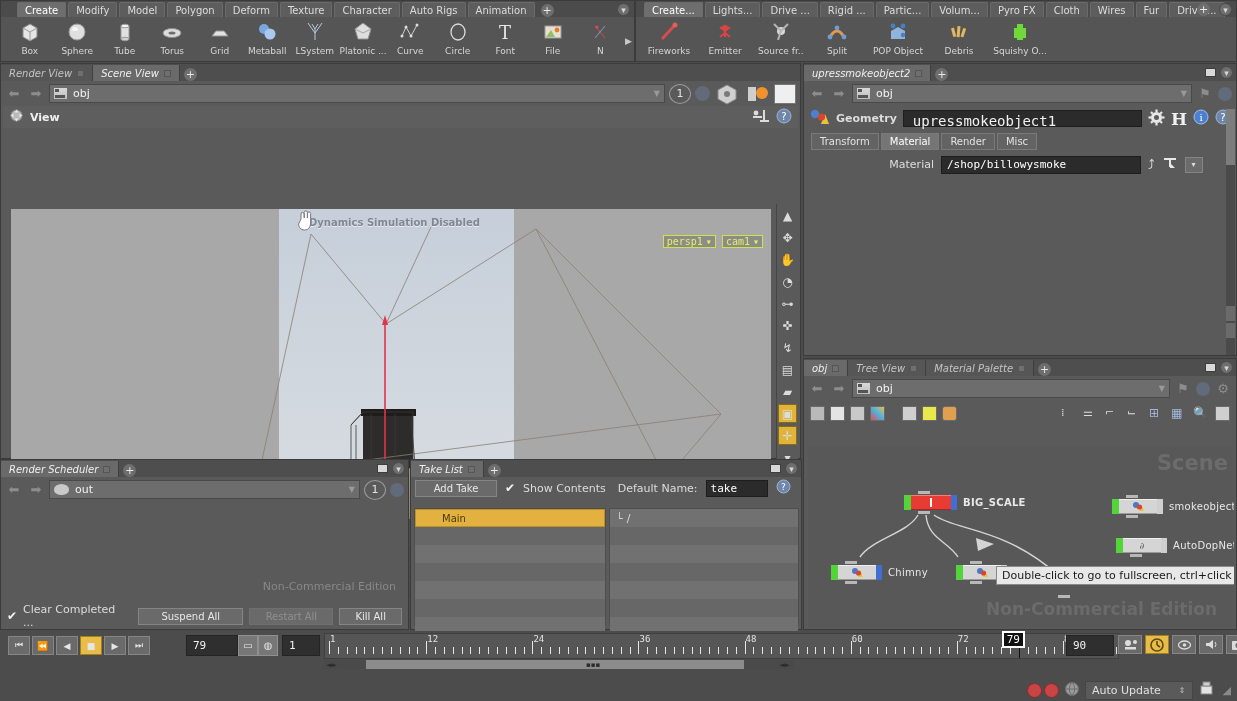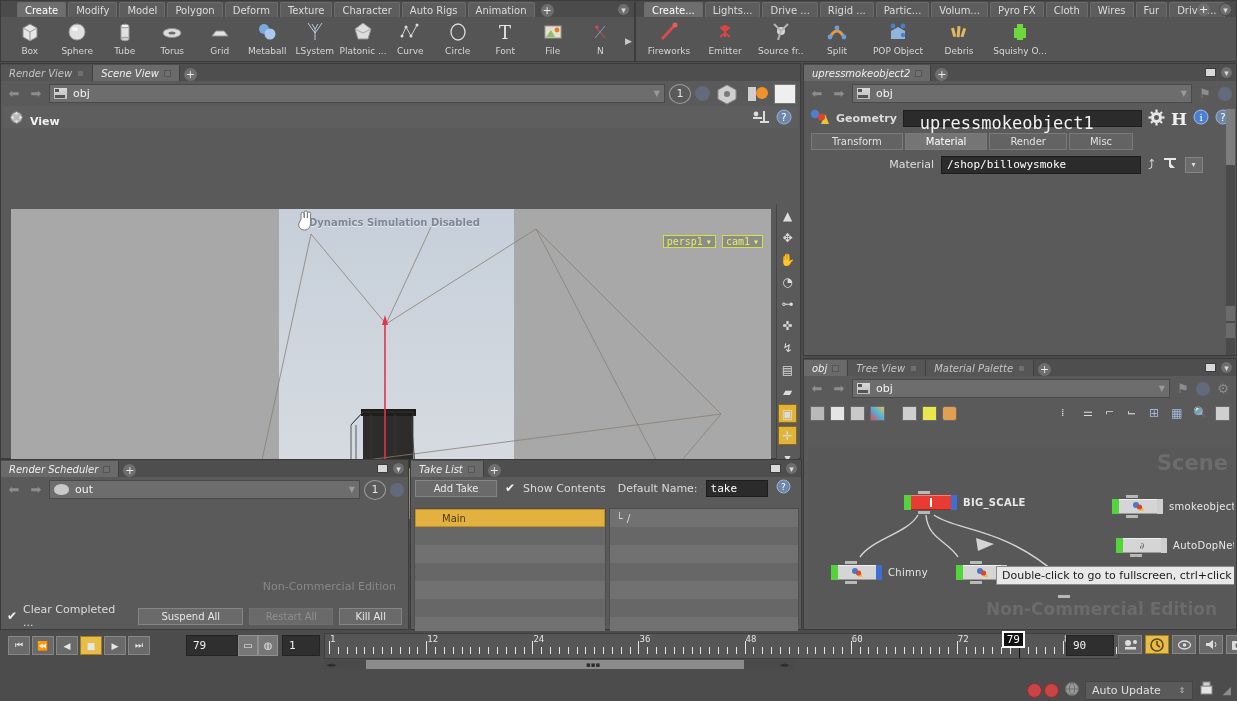--- a/index.html
+++ b/index.html
@@ -50,41 +50,41 @@
     border:1px solid #6b6b6b; border-bottom:none; margin-right:2px; display:flex;align-items:center;
     border-radius:2px 2px 0 0;
   }
   .shelf-tab.active { background:#6e6e6e; color:#fff; }
   .shelf-items { display:flex; align-items:flex-start; padding:2px 2px 0 6px; gap:2px; height:45px;}
   .shelf-item { width:46px; display:flex; flex-direction:column; align-items:center; gap:1px; }
   .shelf-item .lbl { font-size:9px; color:#d6d6d6; white-space:nowrap; overflow:hidden; max-width:46px;}
   .sicon { width:26px;height:26px; display:flex;align-items:center;justify-content:center;}
 
   
-  .vp-header { height:22px; background:#5e5e5e; display:flex; align-items:flex-end; padding:0 6px; gap:6px;}
+  .vp-header { height:22px; background:#5e5e5e; display:flex; align-items:center; padding:0 6px; gap:6px;}
   .vp-header .vlabel { font-size:11px; color:#f0f0f0; font-weight:bold;}
   .viewport { position:absolute; background:#a8a8a8; overflow:hidden;}
   .vp-overlay { position:absolute; font-size:10px; }
   .camtag {
     border:1px solid #d2e04a; color:#e2ef6a; background:rgba(60,60,40,.25);
     font-family:"DejaVu Sans Mono", monospace; font-size:10px; padding:0 3px; display:inline-flex; gap:3px; align-items:center;margin-top:20px;
   }
 
   
   .vtoolbar { position:absolute; width:22px; background:#5a5a5a; border-left:1px solid #454545;
      display:flex; flex-direction:column; align-items:center; padding-top:2px; gap:3px;}
   .vtool { width:19px;height:19px; display:flex;align-items:center;justify-content:center; font-size:12px; color:#dcdcdc;}
   .vtool.sel { background:#e0b43a; border:1px solid #8a6a14; }
 
   
   .geo-row { height:25px; display:flex; align-items:center; gap:6px; padding:0 5px; background:#5a5a5a;}
   .geo-name { background:#2b2b2b; color:#f2f2f2; font-family:"DejaVu Sans Mono", monospace;
-     font-size:17px; padding:2px 16px; width:256px; height:17px; border:1px solid #1e1e1e;}
+     font-size:14px; padding:2px 9px; width:256px; height:17px; border:1px solid #1e1e1e;}
   .ptabs { height:19px; display:flex; align-items:flex-end; gap:2px; padding-left:7px; background:#5a5a5a;}
-  .ptab { font-size:10px; padding:2px 20px; background:#636363; border:1px solid #7a7a7a; color:#e2e2e2;text-align:center;}
+  .ptab { font-size:10px; padding:2px 8px; background:#636363; border:1px solid #7a7a7a; color:#e2e2e2;text-align:center;}
   .ptab.active { background:#757575; color:#fff;}
   .prow { display:flex; align-items:center; gap:7px; padding:5px 6px 0 0;}
   .plabel { width:130px; text-align:right; font-size:11px; color:#dedede;}
   .pfield { background:#2b2b2b; color:#fff; font-family:"DejaVu Sans Mono", monospace; font-size:11px;
      height:18px; width:200px; border:1px solid #1d1d1d; display:flex; align-items:center; padding:0 5px;}
 
   
   .rs-head { display:flex; height:17px; background:#686868; align-items:center; font-size:10px;}
   .rs-head div { padding:0 5px; color:#e6e6e6;}
   .rs-row { display:flex; height:20px; background:#6e6e6e; align-items:center; font-size:10px;}

